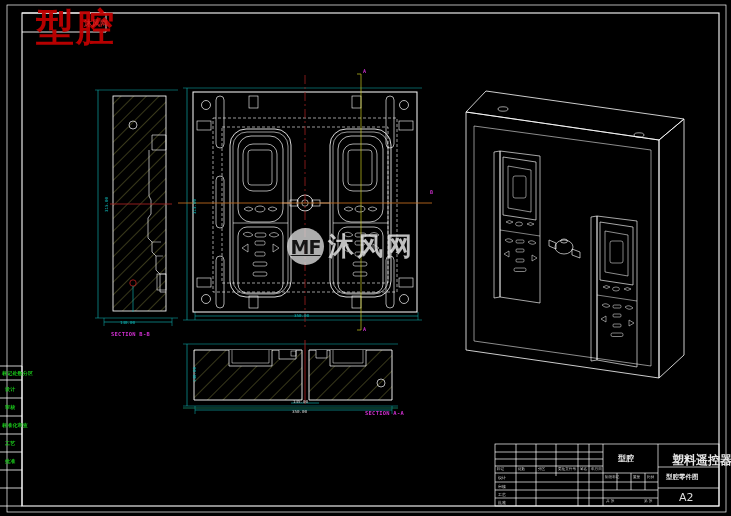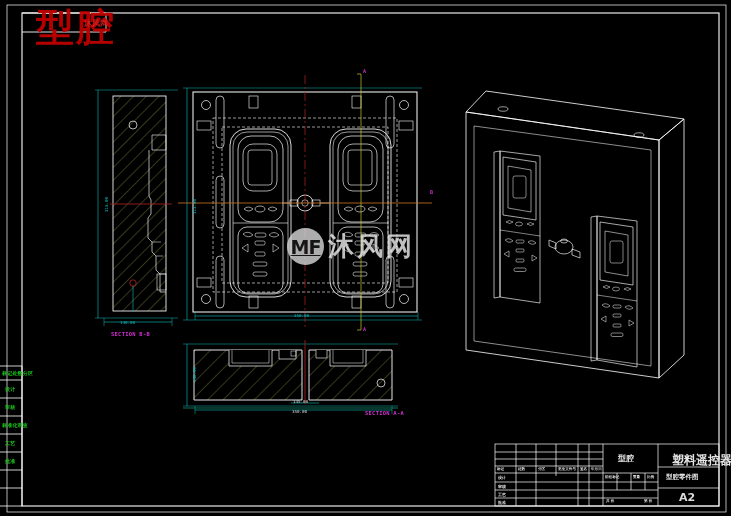--- a/index.html
+++ b/index.html
@@ -38,21 +38,21 @@
   }
 
   .lbl{position:absolute;pointer-events:none;white-space:nowrap;
        font-family:"DejaVu Sans Mono",monospace;}
   .lbl-sec{color:#cf2fcf;font-size:5.4px;font-weight:bold;letter-spacing:.3px;}
   .lbl-dim{color:#0fbfbf;font-size:4.2px;}
   .lbl-dim-w{color:#d8d8d8;font-size:4.2px;}
   .lbl-mark{color:#cf2fcf;font-size:5px;font-weight:bold;}
   .lbl-green{color:#19c419;font-size:5px;font-weight:bold;
              font-family:"DejaVu Sans",sans-serif;letter-spacing:.2px;}
-  .lbl-white{color:#dcdcdc;font-family:"DejaVu Sans",sans-serif;font-weight:bold;}
+  .lbl-white{color:#dcdcdc;font-family:"DejaVu Sans",sans-serif;}
   .vert{transform:rotate(-90deg);transform-origin:0 0;}
 </style>
 </head>
 <body>
 
 <div id="stage">
 
 <svg width="731" height="516" viewBox="0 0 731 516">
   <defs>
     <pattern id="hatchA" width="9" height="9" patternTransform="rotate(45)" patternUnits="userSpaceOnUse">

